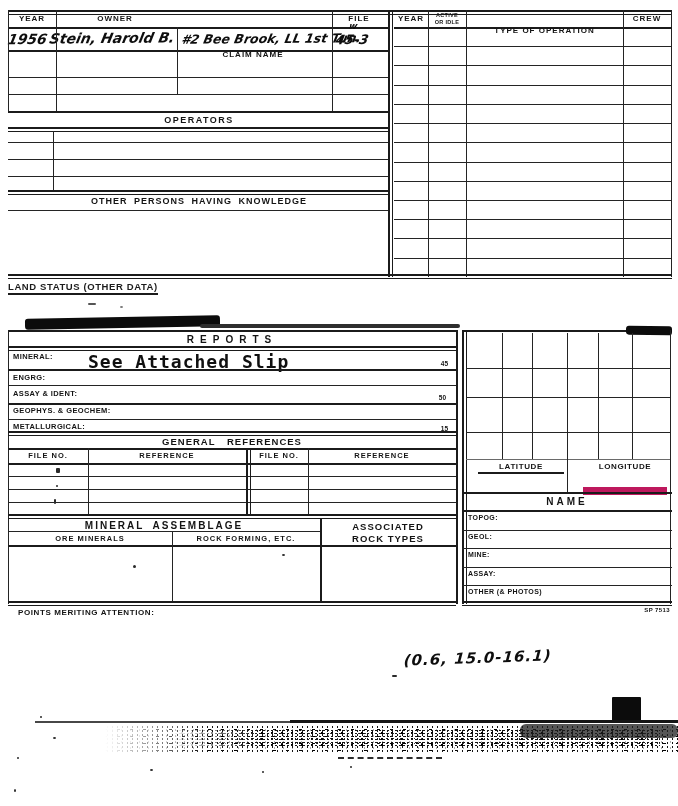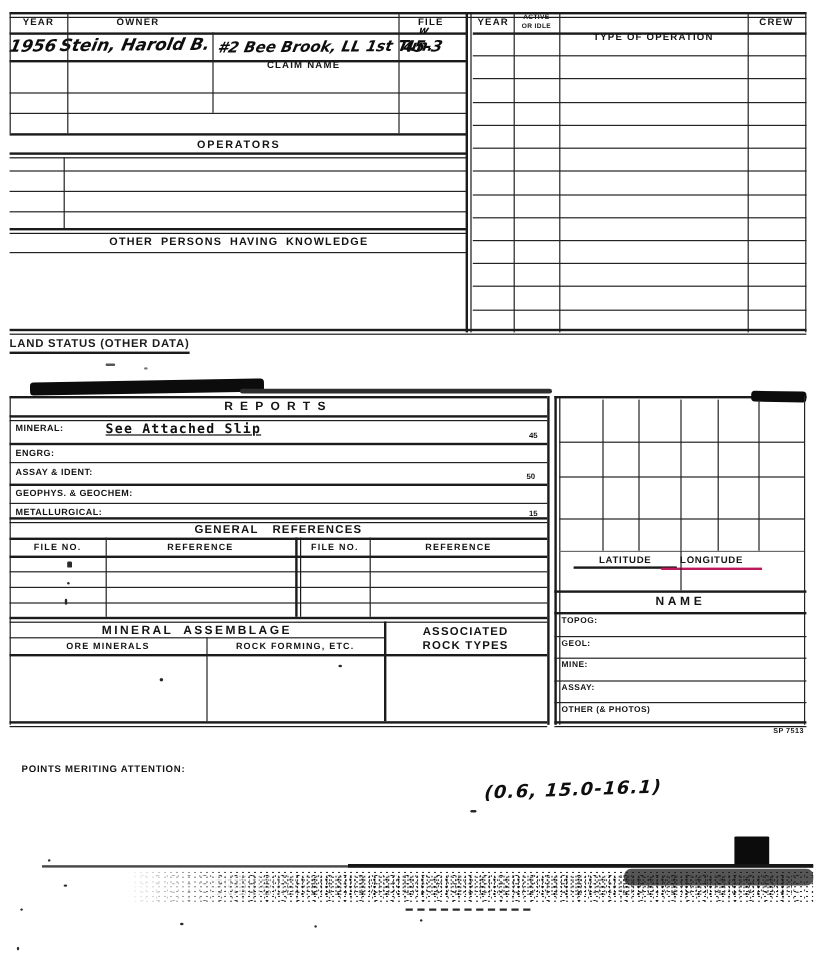--- a/index.html
+++ b/index.html
@@ -16,21 +16,21 @@
   .dv{position:absolute;width:5px;border-left:2px solid #1b1b1b;border-right:1px solid #1b1b1b;box-sizing:border-box;}
   
   .flabel{position:absolute;font-weight:bold;font-size:7.5px;letter-spacing:.4px;color:#141414;white-space:nowrap;}
   .chead{position:absolute;font-weight:bold;font-size:8px;letter-spacing:1px;color:#141414;text-align:center;}
   .sechead{position:absolute;font-weight:bold;color:#141414;text-align:center;white-space:pre-line;}
   .num{position:absolute;font-weight:bold;font-size:6.5px;color:#141414;text-align:right;}
   .pre{white-space:pre-line;}
   .hw{position:absolute;font-family:"DejaVu Sans",sans-serif;font-style:italic;font-weight:700;
       color:#0e0e0e;transform:skewX(-12deg) rotate(-.5deg);white-space:nowrap;}
   .typed{position:absolute;font-family:"DejaVu Sans Mono","Liberation Mono",monospace;font-weight:700;
-         font-size:11px;letter-spacing:1px;color:#101010;text-decoration:underline;white-space:nowrap;}
+         font-size:18px;letter-spacing:1px;color:#101010;text-decoration:underline;white-space:nowrap;}
   
   .dot{position:absolute;background:#2a2a2a;border-radius:50%;}
   .blob{position:absolute;background:#0c0c0c;border-radius:3px;}
   .speck{position:absolute;
     background-image:
       radial-gradient(#141414 0.7px, transparent 0.95px),
       radial-gradient(#3a3a3a 0.6px, transparent 0.85px),
       radial-gradient(#000000 1px, transparent 1.35px);
     background-size:5px 4px, 9px 6px, 13px 7px;
     background-position:0 0, 3px 2px, 7px 1px;
@@ -158,39 +158,39 @@
   <span class="chead" style="left:172px;top:534px;width:148px;font-size:7.5px;">ROCK FORMING, ETC.</span>
   <span class="sechead pre" style="left:320px;top:521px;width:136px;font-size:9.5px;letter-spacing:1px;line-height:12px;">ASSOCIATED
 ROCK TYPES</span>
   <div class="hl2" style="left:8px;top:545px;width:448px;"></div>
   <div class="vl" style="left:172px;top:531px;height:70px;"></div>
   <div class="vl2" style="left:320px;top:518px;height:83px;"></div>
   <div class="dot" style="left:133px;top:565px;width:3px;height:3px;"></div>
   <div class="dot" style="left:282px;top:554px;width:3px;height:2px;"></div>
   <div class="dh" style="left:8px;top:601px;width:448px;"></div>
 
-  <span class="flabel" style="left:8px;top:636px;font-size:8px;letter-spacing:.6px;padding-left:10px;">POINTS MERITING ATTENTION:</span>
+  <span class="flabel" style="left:8px;top:608px;font-size:8px;letter-spacing:.6px;padding-left:10px;">POINTS MERITING ATTENTION:</span>
 
   <div class="hl2" style="left:462px;top:330px;width:210px;"></div>
   <div class="blob" style="left:626px;top:326px;width:46px;height:9px;transform:rotate(1deg);"></div>
   <div class="dv" style="left:462px;top:330px;height:274px;"></div>
   <div class="vl" style="left:670px;top:330px;height:274px;"></div>
 
   <div class="vl" style="left:502px;top:333px;height:126px;"></div>
   <div class="vl" style="left:532px;top:333px;height:126px;"></div>
   <div class="vl" style="left:567px;top:333px;height:126px;"></div>
   <div class="vl" style="left:598px;top:333px;height:126px;"></div>
   <div class="vl" style="left:632px;top:333px;height:126px;"></div>
   <div class="hl" style="left:466px;top:368px;width:204px;"></div>
   <div class="hl" style="left:466px;top:397px;width:204px;"></div>
   <div class="hl" style="left:466px;top:432px;width:204px;"></div>
   <div class="hlg" style="left:466px;top:459px;width:204px;"></div>
 
   <span class="sechead" style="left:478px;top:462px;width:86px;font-size:8px;letter-spacing:.6px;border-bottom:2px solid #1b1b1b;padding-bottom:1px;">LATITUDE</span>
-  <span class="sechead" style="left:551px;top:462px;width:84px;font-size:8px;letter-spacing:.6px;border-bottom:2px solid #be185d;padding-bottom:2px;">LONGITUDE</span>
+  <span class="sechead" style="left:583px;top:462px;width:84px;font-size:8px;letter-spacing:.6px;border-bottom:8px solid #be185d;padding-bottom:16px;">LONGITUDE</span>
   <div class="vl" style="left:567px;top:459px;height:33px;"></div>
   <div class="hl2" style="left:462px;top:492px;width:210px;"></div>
 
   <span class="sechead" style="left:462px;top:496px;width:210px;font-size:10px;letter-spacing:3px;">NAME</span>
   <div class="hl2" style="left:462px;top:510px;width:210px;"></div>
   <span class="flabel" style="left:468px;top:514px;font-size:7px;">TOPOG:</span>
   <div class="hl" style="left:462px;top:530px;width:210px;"></div>
   <span class="flabel" style="left:468px;top:533px;font-size:7px;">GEOL:</span>
   <div class="hl" style="left:462px;top:548px;width:210px;"></div>
   <span class="flabel" style="left:468px;top:551px;font-size:7px;">MINE:</span>

